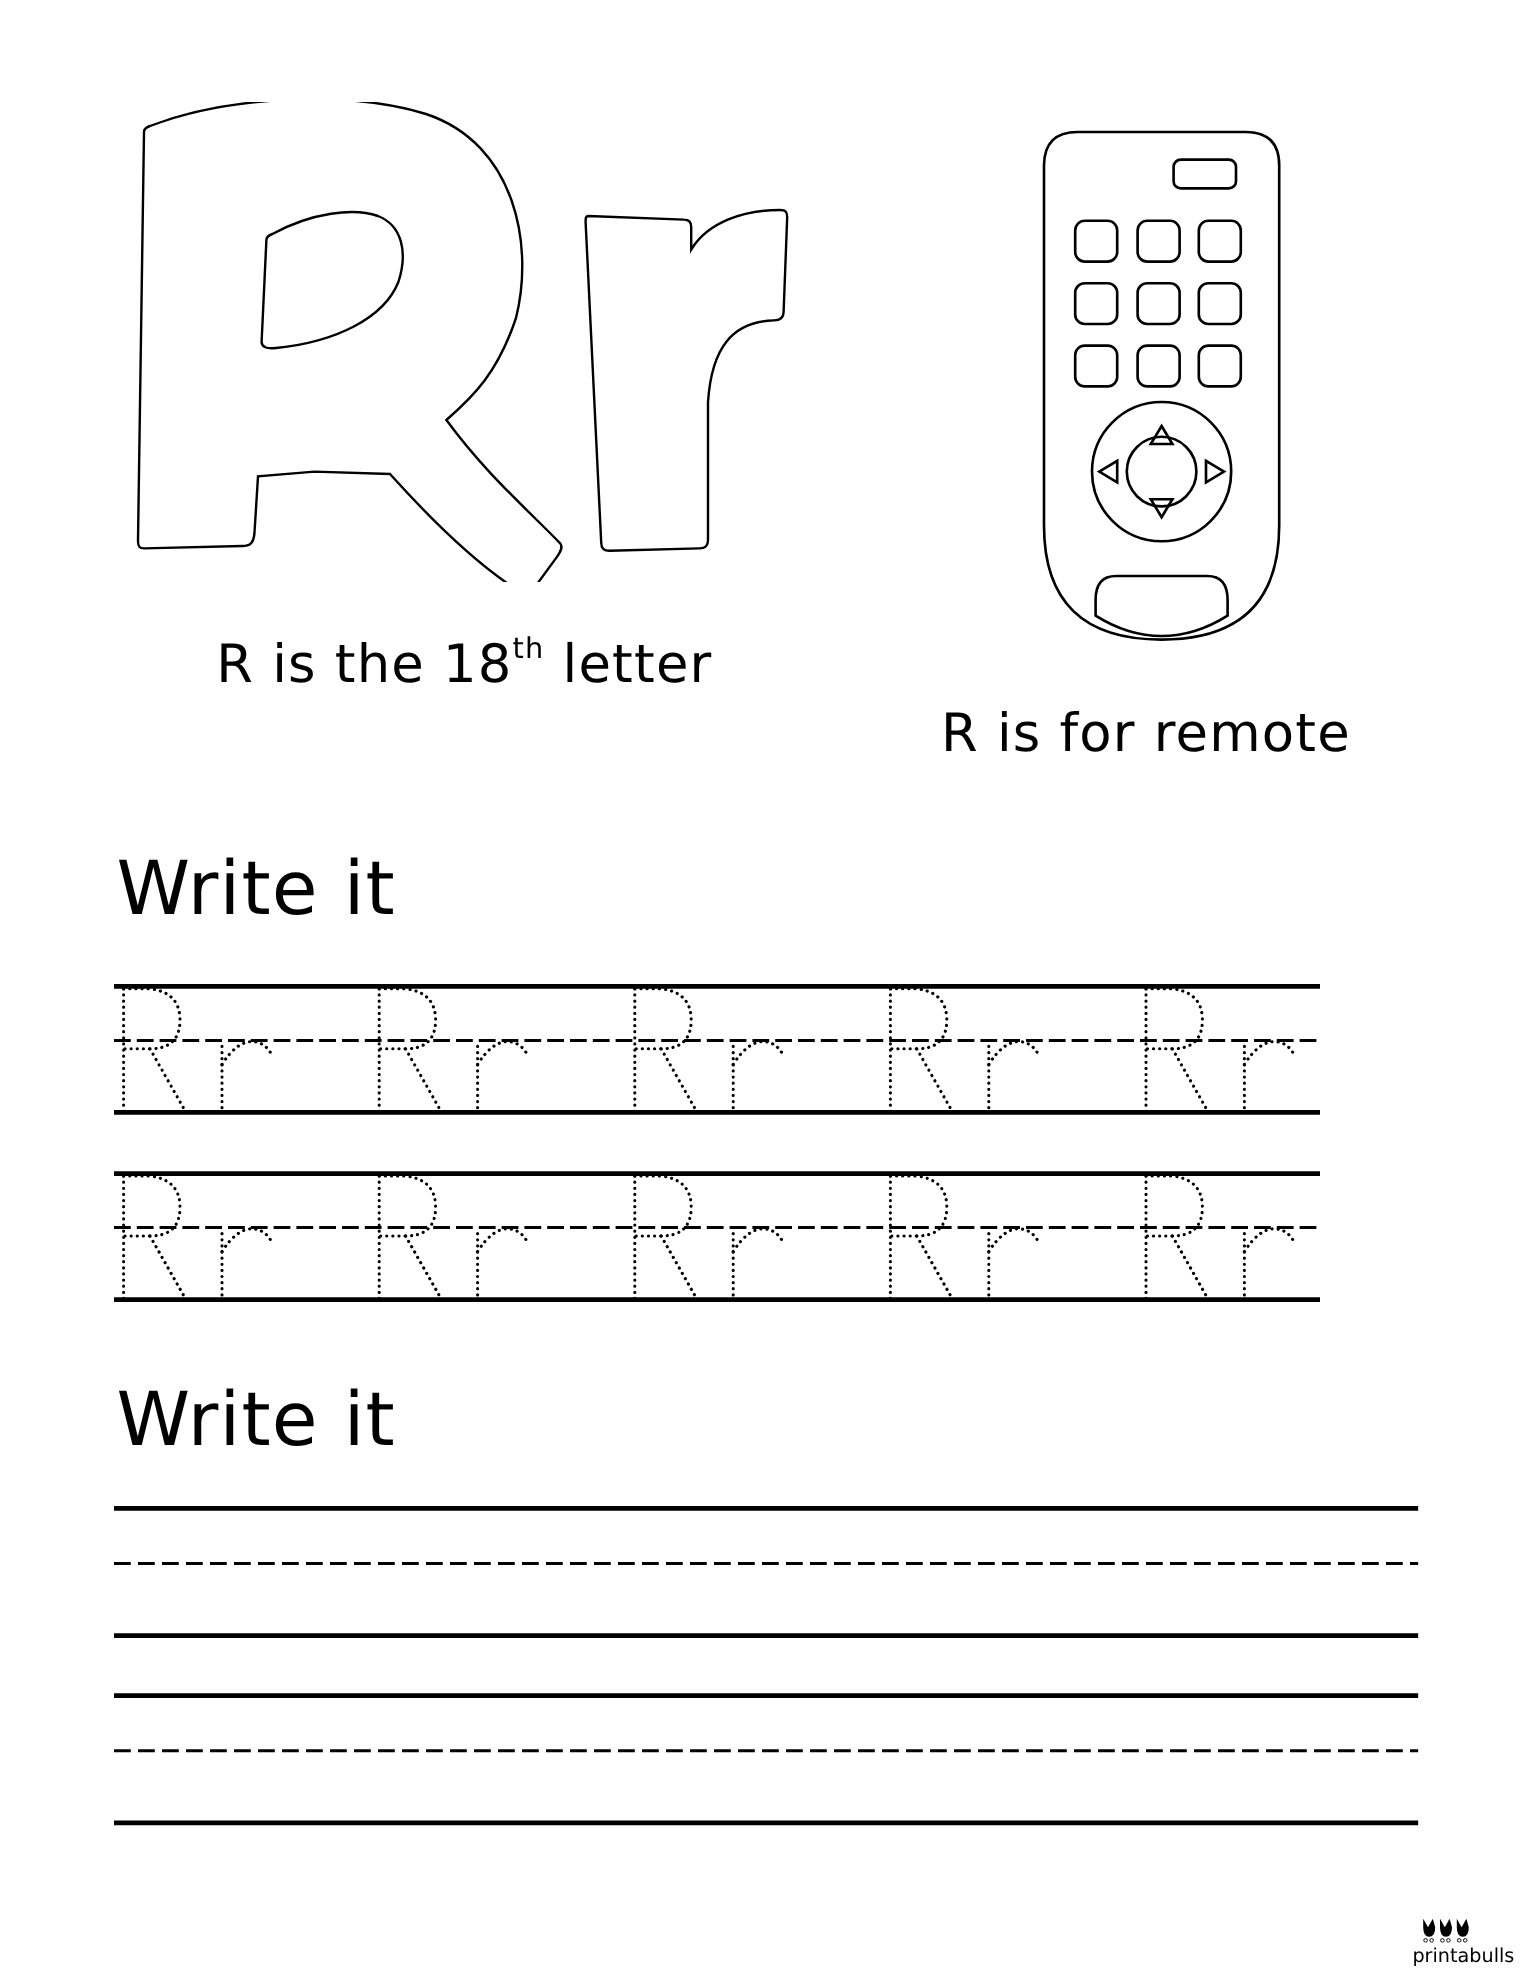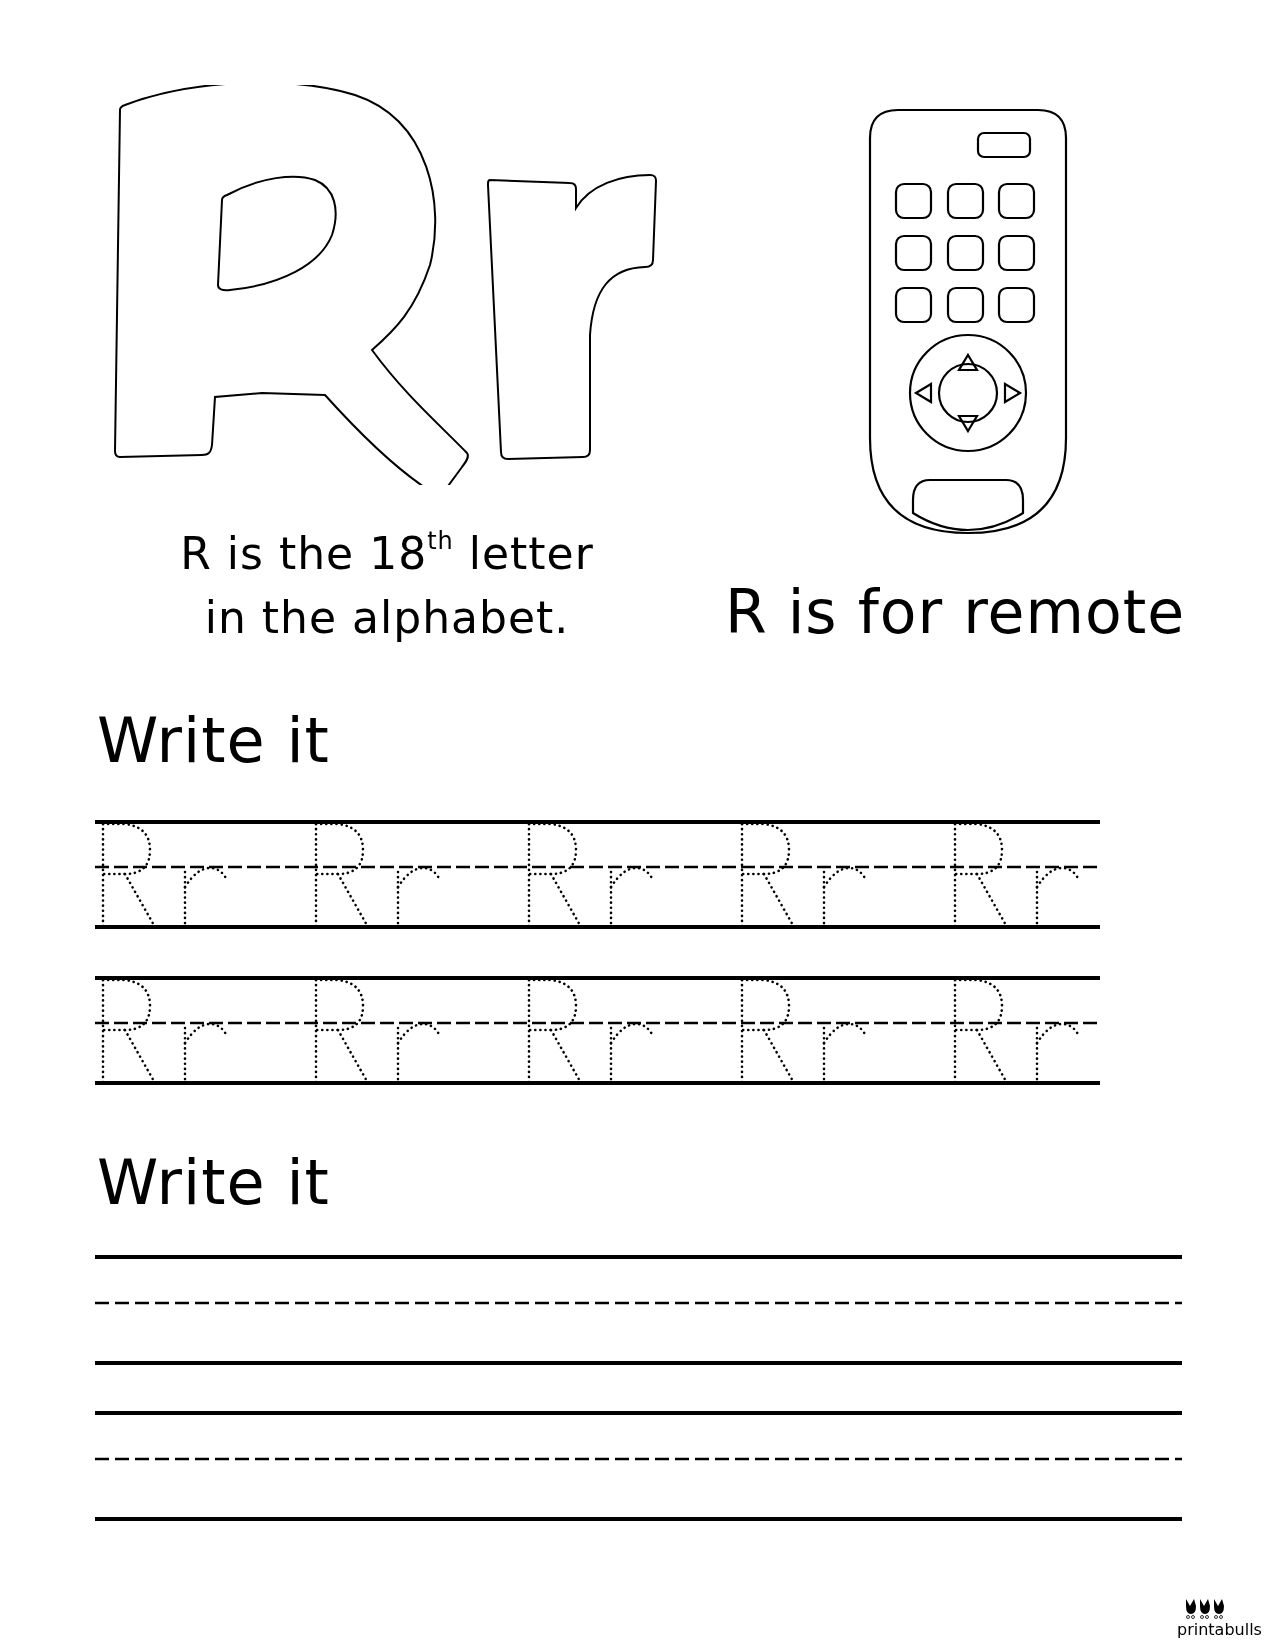--- a/index.html
+++ b/index.html
@@ -5,21 +5,21 @@
   html, body { margin: 0; padding: 0; background: #ffffff; }
   body { width: 1275px; height: 1650px; position: relative; overflow: hidden;
          font-family: "DejaVu Sans", sans-serif; color: #000; }
   .abs { position: absolute; }
   .big-letters { left: 110px; top: 85px; width: 600px; height: 400px; }
   .remote { left: 868px; top: 108px; width: 200px; height: 430px; }
   .fact { left: 142px; top: 512px; width: 490px; text-align: center;
           font-size: 44px; line-height: 64px; letter-spacing: 1px; margin-top: 10px; }
   .fact sup { font-size: 24px; vertical-align: 20px; line-height: 0; }
   .caption { left: 720px; top: 580px; width: 470px; text-align: center;
-             font-size: 60px; line-height: 64px; letter-spacing: 1px; }
+             font-size: 44px; line-height: 64px; letter-spacing: 1px; }
   .heading { font-size: 62px; line-height: 70px; letter-spacing: 1px; left: 97px; }
   .trace-heading { top: 706px; }
   .write-heading { top: 1148px; }
   .trace-area { left: 95px; top: 812px; width: 1005px; height: 285px; }
   .write-area { left: 95px; top: 1245px; width: 1087px; height: 290px; }
   .logo { left: 1177px; top: 1597px; width: 56px; height: 40px; text-align: center; }
   .logo-text { font-size: 16px; line-height: 10px; display: block; margin-top: 2px; }
 </style>
 </head>
 <body>
@@ -48,21 +48,20 @@
   <circle cx="100" cy="285" r="29"></circle>
   <path d="M100 247 L109 262 L91 262 Z"></path>
   <path d="M100 323 L109 308 L91 308 Z"></path>
   <path d="M48 285 L63 276 L63 294 Z"></path>
   <path d="M152 285 L137 276 L137 294 Z"></path>
   <path d="M45 392 Q45 372 62 372 L138 372 Q155 372 155 392 L155 405 Q128 422 100 422 Q72 422 45 405 Z"></path>
 </svg>
 
 <div class="abs fact">
   <div><span>R is the 18</span><sup>th</sup><span> letter</span></div>
-  <div>in the alphabet.</div>
 </div>
 
 <div class="abs caption">R is for remote</div>
 
 <div class="abs heading trace-heading">Write it</div>
 
 <svg class="abs trace-area" viewBox="0 0 1005 285">
   <defs>
     <g id="rr" fill="none" stroke="#000" stroke-width="2.6" stroke-dasharray="0.1 5" stroke-linecap="round">
       <path d="M8 2 L8 105"></path>

